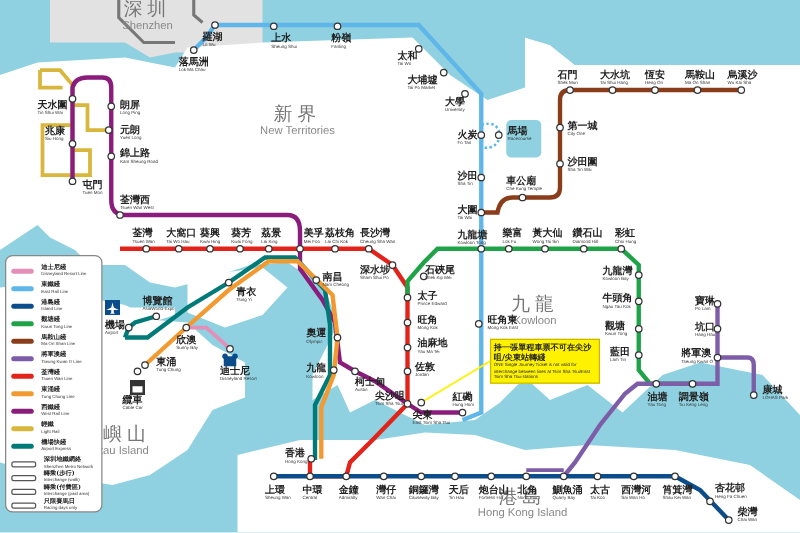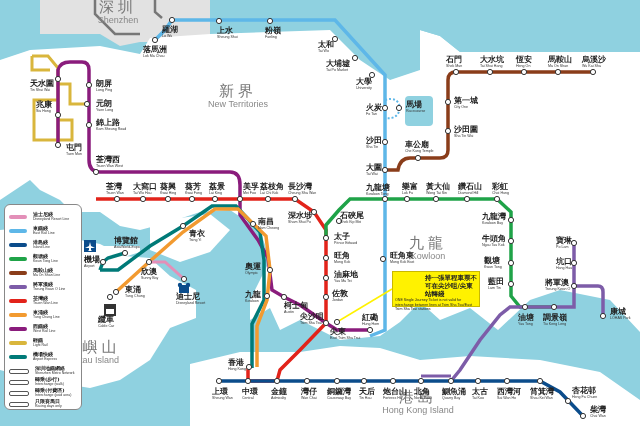--- a/index.html
+++ b/index.html
@@ -9,21 +9,21 @@
   .en{font-family:"Liberation Sans",sans-serif;font-size:3.6px;fill:#333;}
   .region-zh{font-family:"DejaVu Serif",serif;font-size:15px;fill:#777;letter-spacing:4px;}
   .region-en{font-family:"Liberation Sans",sans-serif;font-size:9px;fill:#888;}
   .legend{position:absolute;left:4px;top:204px;width:76px;height:204px;border:1px solid #888;border-radius:6px;background:#fff;}
   .lg-row{position:absolute;left:4px;height:12px;display:flex;align-items:center;}
   .lg-swatch{width:18px;height:4px;border-radius:2px;margin-right:6px;}
   .lg-txt{display:flex;flex-direction:column;line-height:5px;}
   .lg-zh{font-family:"DejaVu Serif",serif;font-size:5px;font-weight:bold;color:#222;}
   .lg-en{font-family:"Liberation Sans",sans-serif;font-size:3.5px;color:#333;}
   .notice{position:absolute;left:392px;top:271px;width:88px;height:36px;background:#fff200;border:1px solid #c9b800;padding:2px;box-sizing:border-box;}
-  .notice .n-zh{font-family:"DejaVu Serif",serif;font-size:6.5px;font-weight:bold;color:#222;line-height:8px;margin-left:30px;}
+  .notice .n-zh{font-family:"DejaVu Serif",serif;font-size:6.5px;font-weight:bold;color:#222;line-height:8px;}
   .notice .n-en{font-family:"Liberation Sans",sans-serif;font-size:3.6px;color:#222;line-height:4.5px;}
 </style>
 </head>
 <body>
 
 <svg id="map" viewBox="0 0 640 426" xmlns="http://www.w3.org/2000/svg">
 
   <rect x="0" y="0" width="640" height="426" fill="#8fd1e0"></rect>
 
   <path d="M40,0 L210,0 L210,42 L140,42 L120,46 L100,34 L40,34 Z" fill="#e2e2e2"></path>

